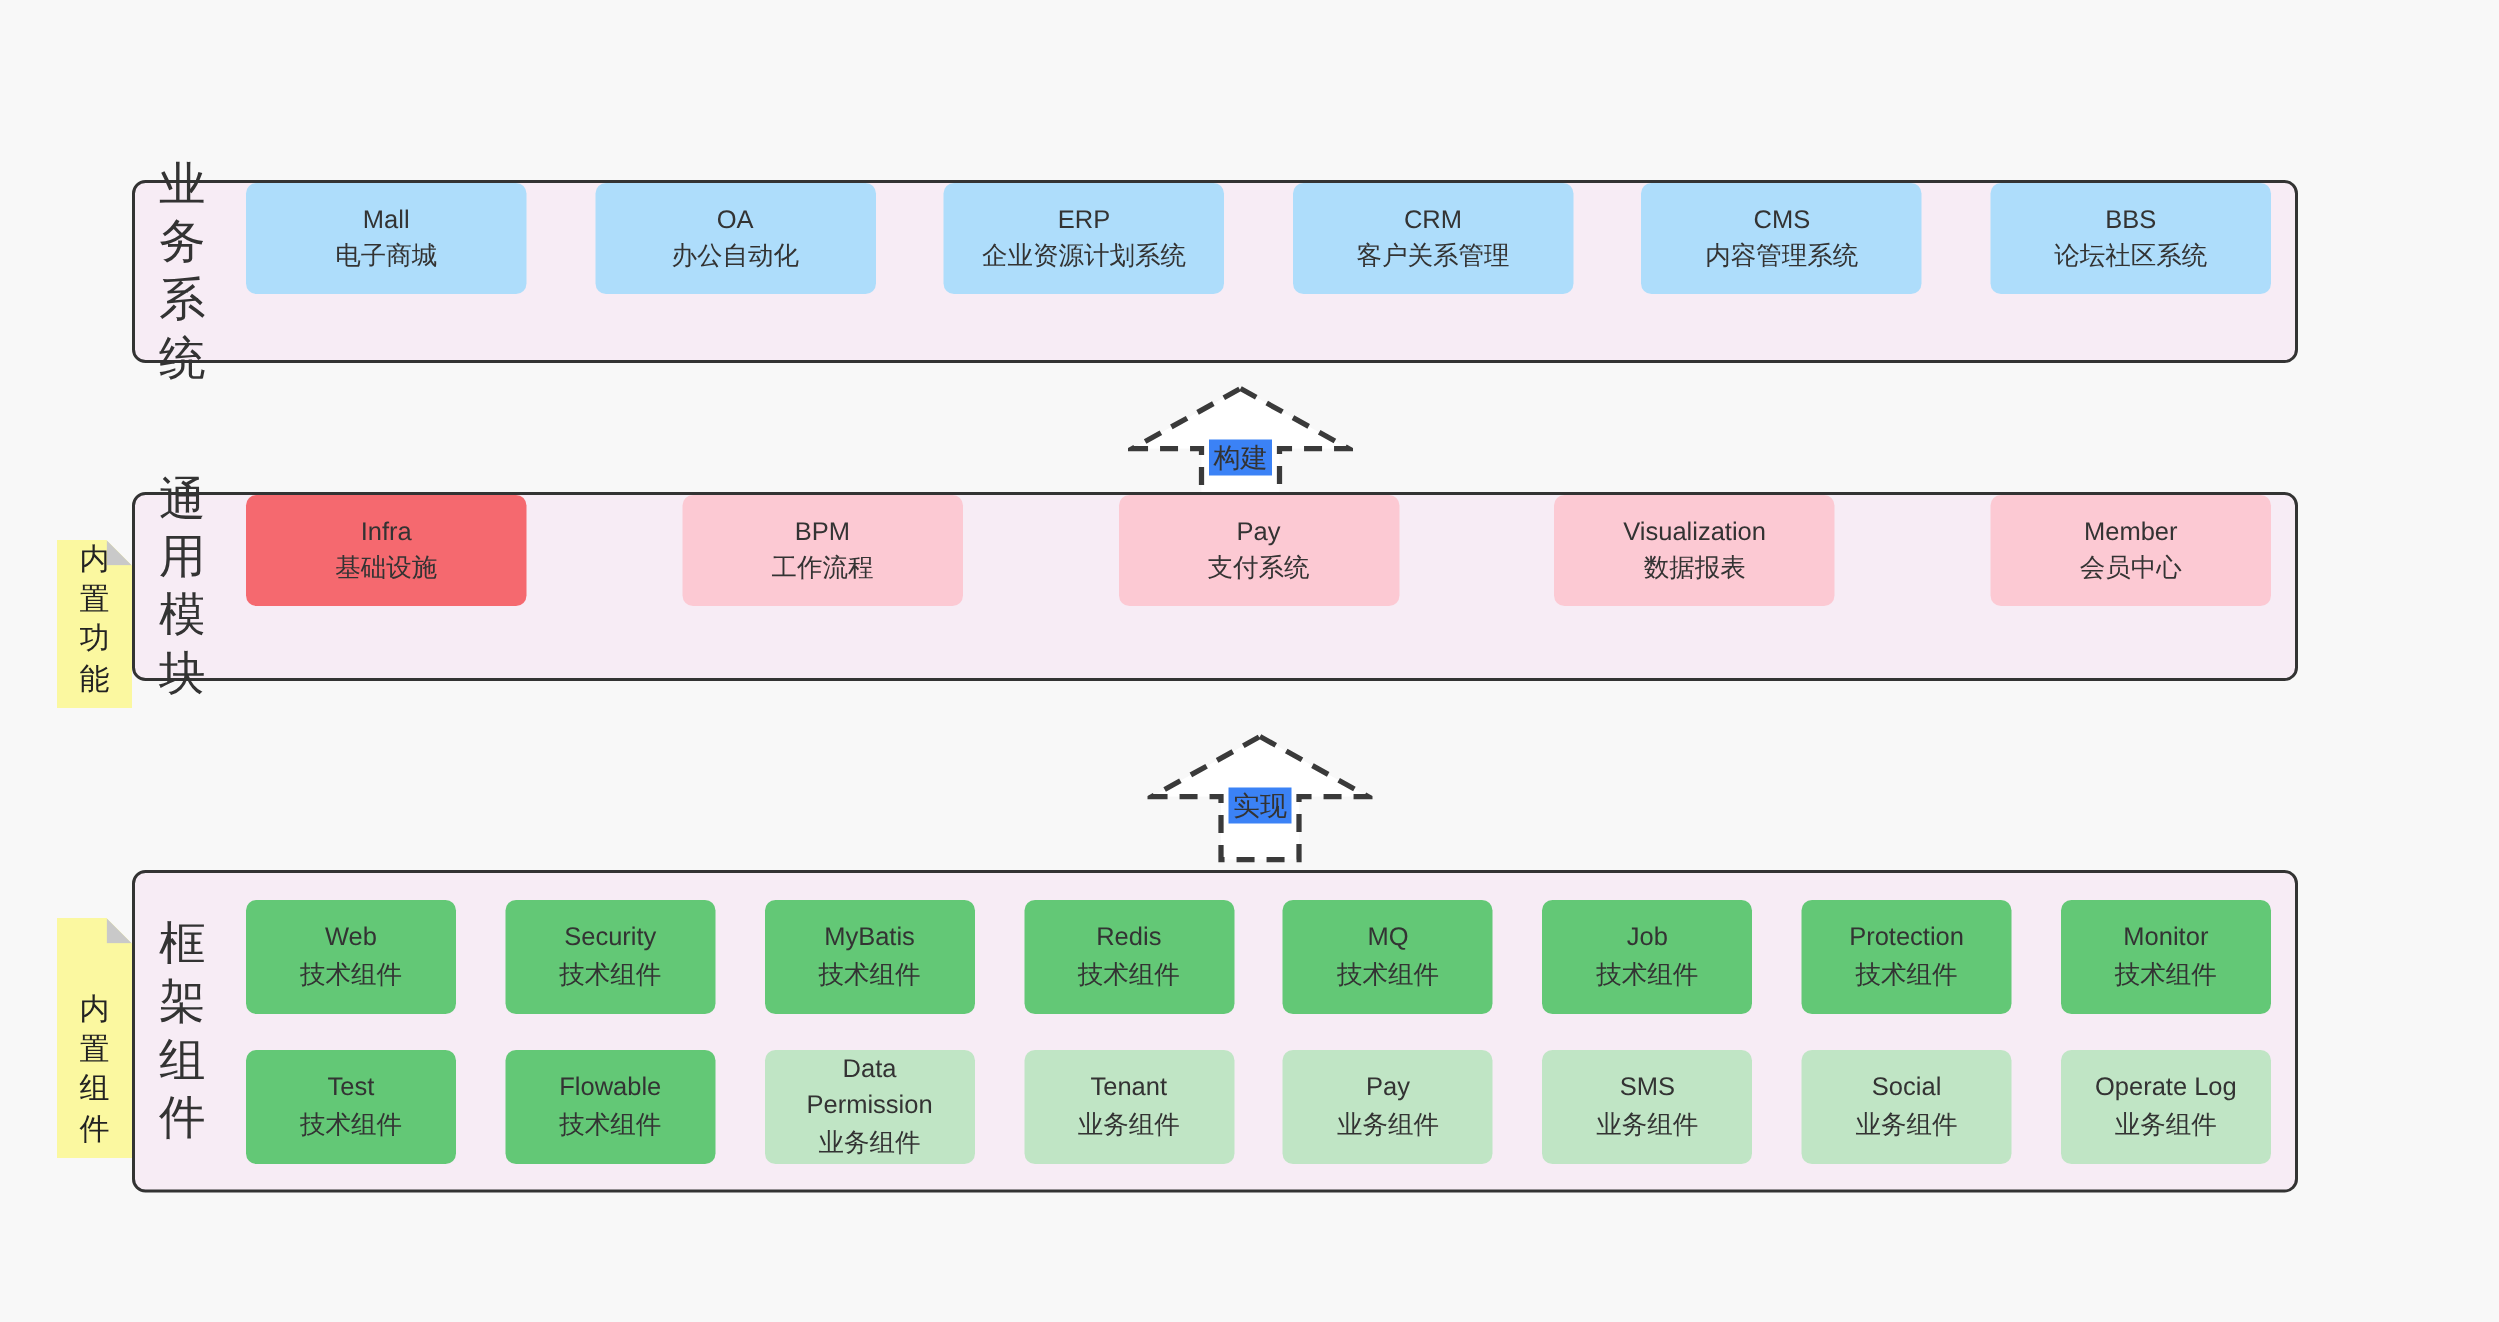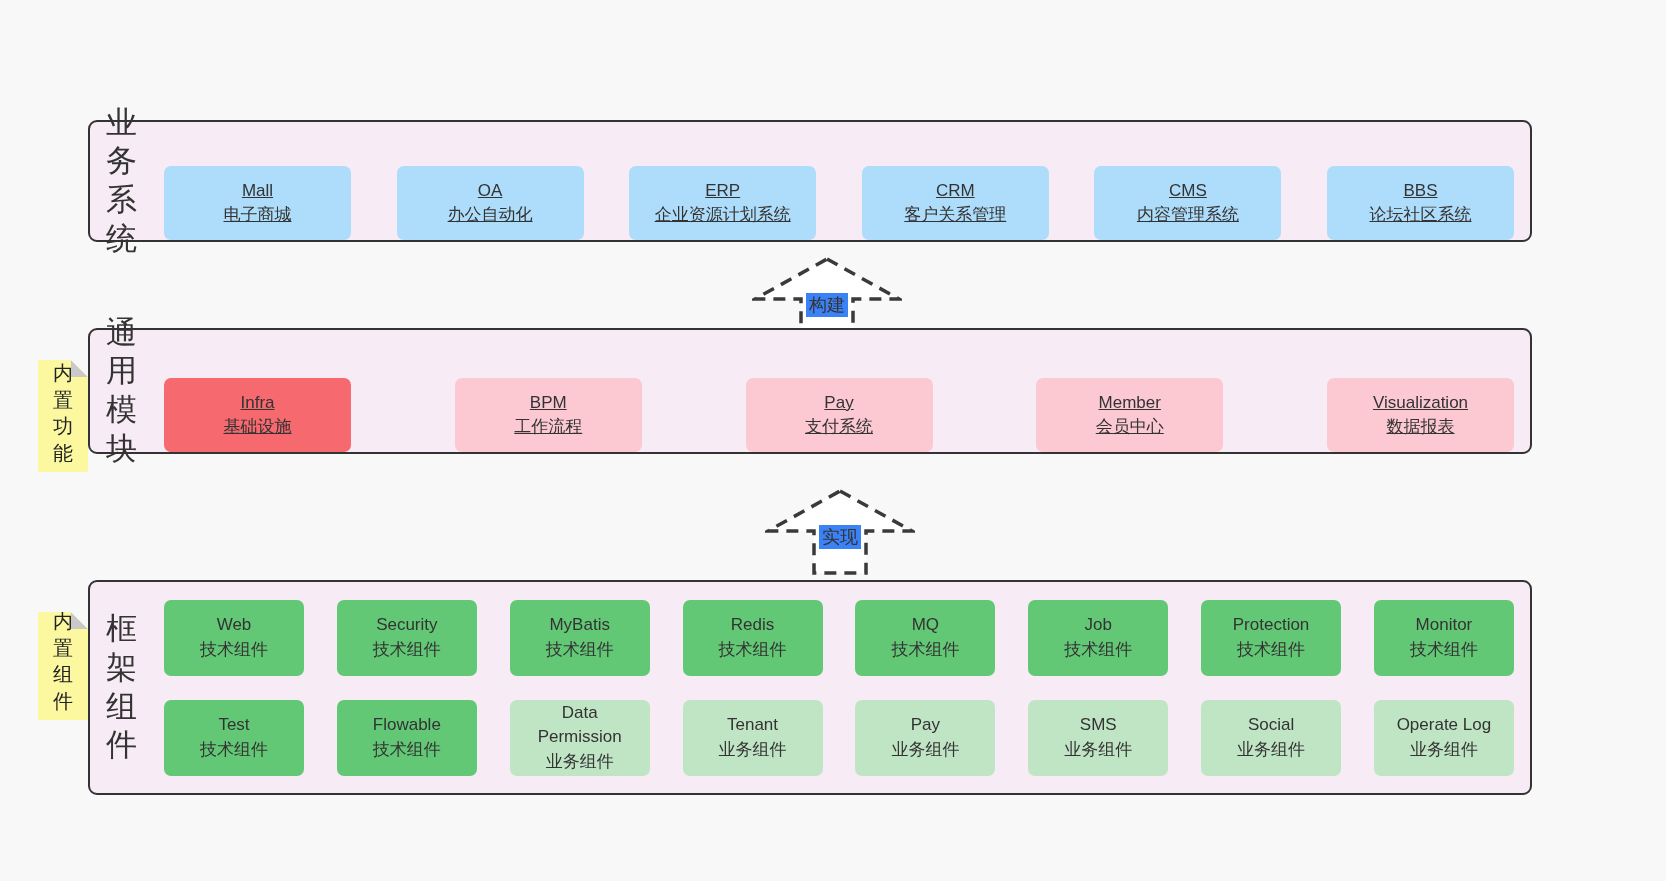--- a/index.html
+++ b/index.html
@@ -31,23 +31,22 @@
     display:flex;align-items:stretch;
   }
   .layer-label{
     width:30px;margin-left:16px;
     align-self:center;
     font-size:31px;line-height:1.25;
     word-break:break-all;text-align:center;
     color:var(--text);
   }
   .boxes{
-    flex:1;display:flex;align-items:flex-end;justify-content:space-between;
+    flex:1;display:flex;align-items:flex-start;justify-content:space-between;
     padding:0 16px 0 28px;
-    text-decoration:underline;
   }
   .rows{
     flex:1;display:flex;flex-direction:column;justify-content:center;
     gap:24px;padding:0 16px 0 28px;
   }
   .row{display:flex;justify-content:space-between;}
   .box{
     border-radius:7px;
     display:flex;flex-direction:column;align-items:center;justify-content:center;
     text-align:center;font-size:17px;line-height:1.42;
@@ -138,38 +137,38 @@
     </div>
     <div class="box wide pink">
       <div>BPM</div>
       <div>工作流程</div>
     </div>
     <div class="box wide pink">
       <div>Pay</div>
       <div>支付系统</div>
     </div>
     <div class="box wide pink">
+      <div>Visualization</div>
+      <div>数据报表</div>
+    </div>
+    <div class="box wide pink">
       <div>Member</div>
       <div>会员中心</div>
-    </div>
-    <div class="box wide pink">
-      <div>Visualization</div>
-      <div>数据报表</div>
     </div>
   </div>
 </div>
 
 <div class="arrow" style="left:765px;top:488px;">
   <svg width="150" height="88" viewBox="0 0 150 88">
     <polygon points="75,3 147,43 101,43 101,85 49,85 49,43 3,43" fill="#ffffff" stroke="#3a3a3a" stroke-width="3.5" stroke-dasharray="12 8" stroke-linejoin="miter"></polygon>
   </svg>
   <div class="arrow-label">实现</div>
 </div>
 
-<div class="sticky" style="top:612px;height:108px;">
+<div class="sticky" style="top:612px;height:160px;">
   <div class="sticky-text">内置组件</div>
 </div>
 
 <div class="layer" style="top:580px;height:215px;">
   <div class="layer-label">框架组件</div>
   <div class="rows">
     <div class="row">
       <div class="box small green">
         <div>Web</div>
         <div>技术组件</div>

